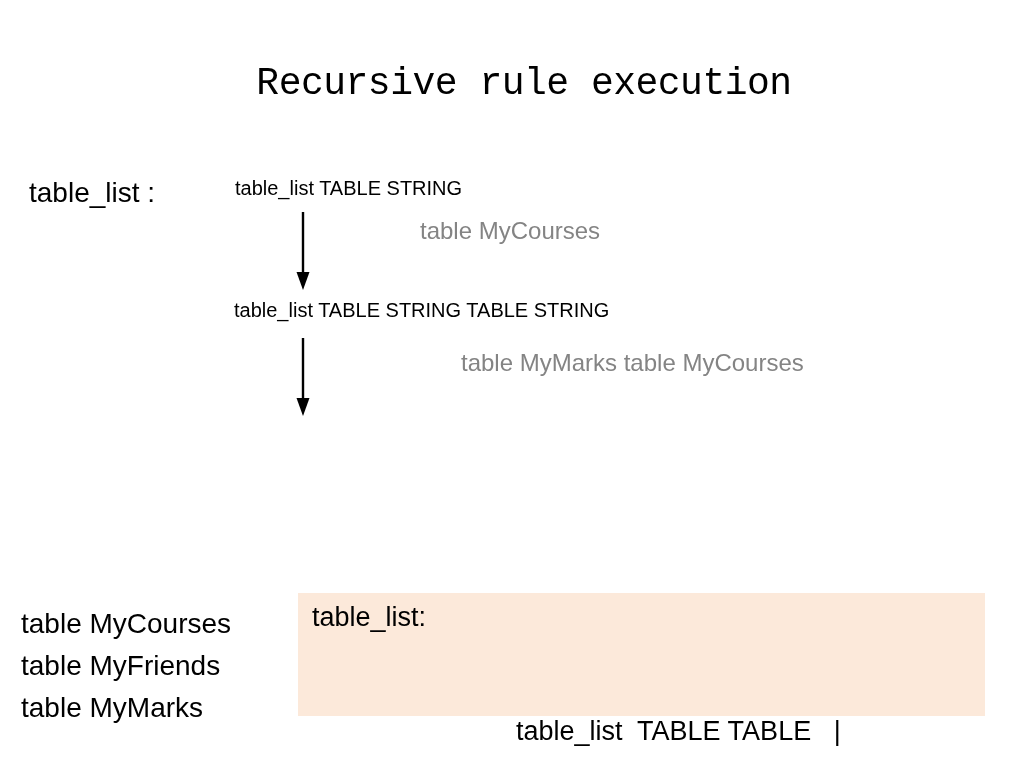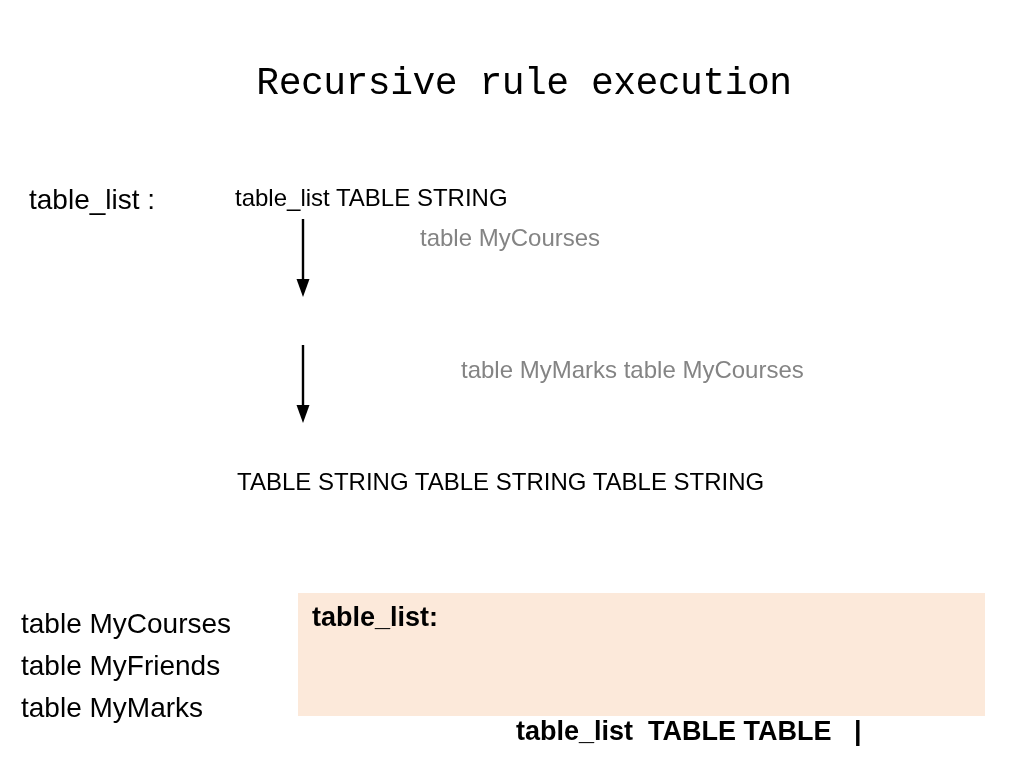--- a/index.html
+++ b/index.html
@@ -28,38 +28,38 @@
     font-weight: 400;
     letter-spacing: -0.5px;
     color: #000000;
     white-space: nowrap;
   }
 
   
   .deriv {
     position: absolute;
     left: 0;
-    top: 16px;
+    top: 9px;
     width: 951px;
     height: 560px;
   }
 
   .lhs-label {
     position: absolute;
     left: 29px;
     top: 168px;
     font-size: 28px;
     font-weight: 400;
     white-space: nowrap;
     color: #000000;
   }
 
   .sent-line {
     position: absolute;
-    font-size: 24px;
+    font-size: 20px;
     font-weight: 400;
     white-space: nowrap;
     color: #000000;
     letter-spacing: 0px;
   }
   .sent-1 { left: 235px; top: 168px; }
   .sent-2 { left: 234px; top: 290px; }
   .sent-3 { left: 237px; top: 452px; }
 
   .annot-row {
@@ -94,21 +94,20 @@
   }
 
   
   .grammar-box {
     position: absolute;
     left: 298px;
     top: 593px;
     width: 687px;
     height: 123px;
     background: #fce9da;
-    font-weight: bold;
   }
   .grammar-head {
     position: absolute;
     left: 14px;
     top: 9px;
     font-size: 27px;
     color: #000000;
     white-space: nowrap;
   }
   .grammar-body {
@@ -133,30 +132,30 @@
   <div class="sent-line sent-1">table_list TABLE STRING</div>
   <div class="annot-row annot-1">table   MyCourses</div>
 
   <div class="arrow arrow-1">
     <svg width="22" height="78" viewBox="0 0 22 78" xmlns="http://www.w3.org/2000/svg">
       <line x1="11" y1="0" x2="11" y2="64" stroke="#000000" stroke-width="2.4"></line>
       <polygon points="11,78 4.5,60 17.5,60" fill="#000000"></polygon>
     </svg>
   </div>
 
+  <div class="sent-line sent-2">table_list TABLE STRING TABLE STRING</div>
   <div class="annot-row annot-2">table   MyMarks     table   MyCourses</div>
 
   <div class="arrow arrow-2">
     <svg width="22" height="78" viewBox="0 0 22 78" xmlns="http://www.w3.org/2000/svg">
       <line x1="11" y1="0" x2="11" y2="64" stroke="#000000" stroke-width="2.4"></line>
       <polygon points="11,78 4.5,60 17.5,60" fill="#000000"></polygon>
     </svg>
   </div>
 
-  <div class="sent-line sent-3">TABLE STRING TABLE STRING TABLE STRING</div>
 
 </div>
 
 <div class="token-list">
   <div>table MyCourses</div>
   <div>table MyFriends</div>
   <div>table MyMarks</div>
 </div>
 
 <div class="grammar-box">

